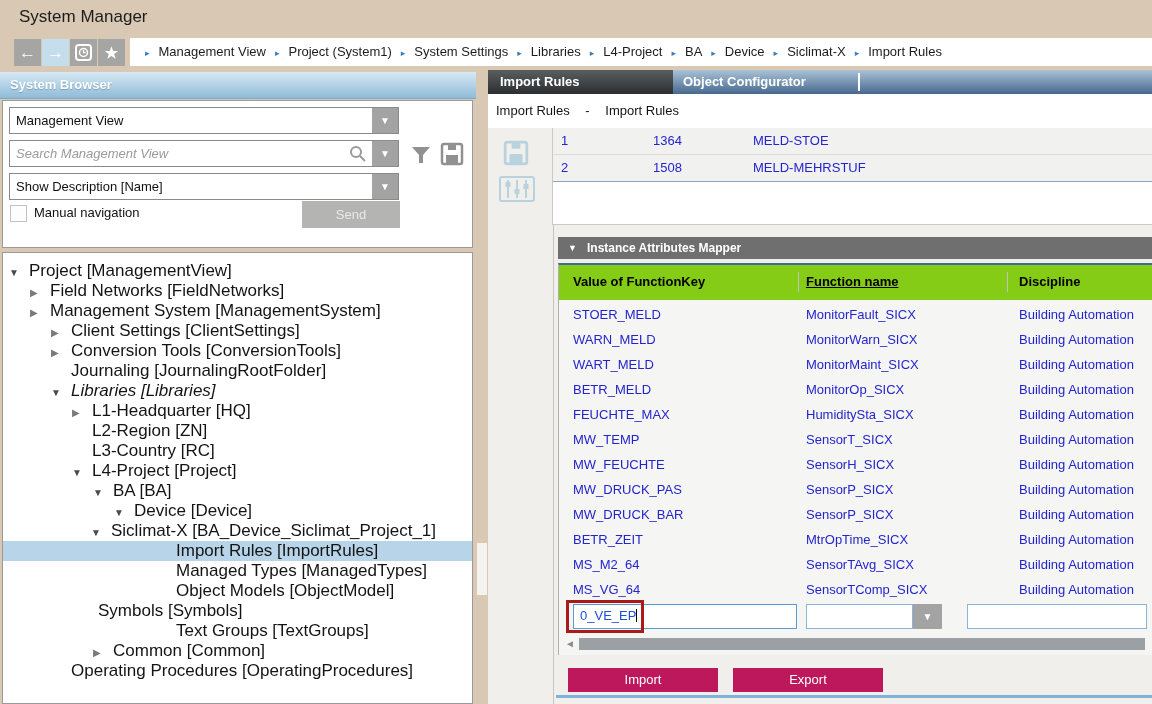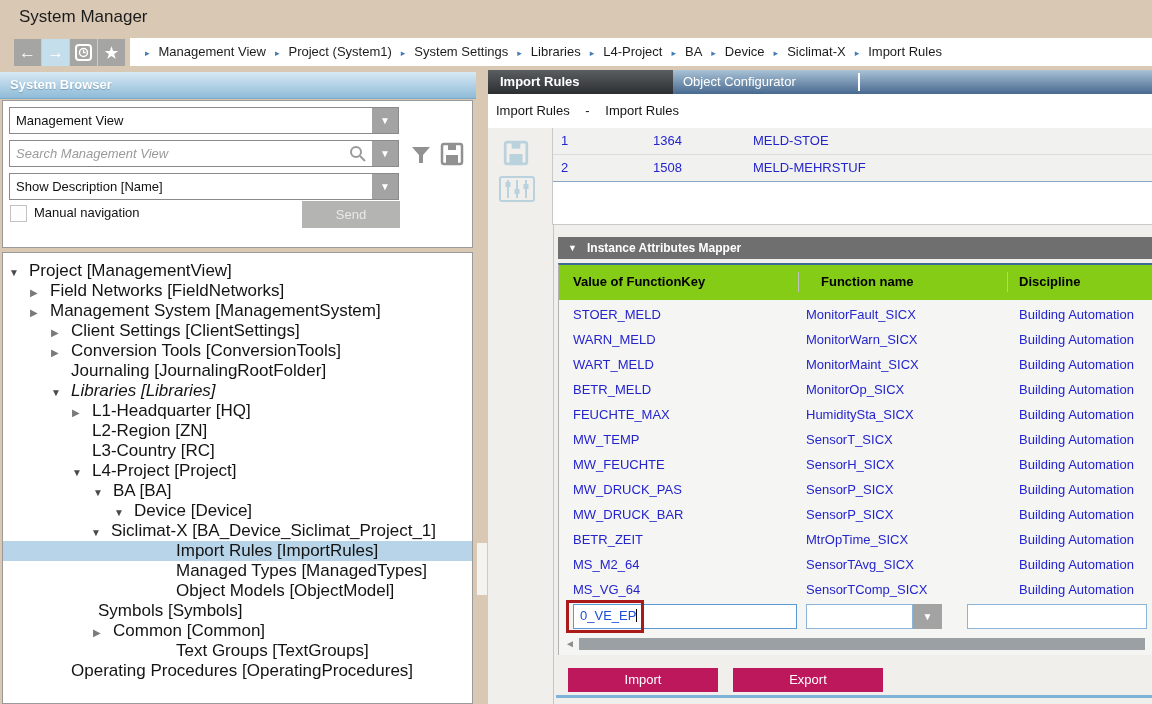--- a/index.html
+++ b/index.html
@@ -48,21 +48,21 @@
 
   
   #gutter{position:absolute;left:476px;top:70px;width:12px;height:634px;background:#d9c8b4;}
   #gutter-thumb{position:absolute;left:1px;top:473px;width:10px;height:52px;background:#f5f3ef;}
 
   
   #workspace{position:absolute;left:488px;top:70px;width:664px;height:634px;background:#f0efec;}
   #tabs{position:absolute;left:0;top:0;width:664px;height:24px;background:linear-gradient(#a9c2d6,#47698f);}
   #tab-active{position:absolute;left:0;top:0;width:185px;height:24px;background:linear-gradient(#5a5e60,#2b2f31);
           color:#fff;font-weight:bold;font-size:13px;line-height:24px;padding-left:12px;box-sizing:border-box;}
-  #tab-inactive{position:absolute;left:185px;top:0;width:185px;height:32px;color:#fff;font-weight:normal;
+  #tab-inactive{position:absolute;left:185px;top:0;width:185px;height:32px;color:#fff;font-weight:bold;
           font-size:13px;line-height:24px;padding-left:10px;box-sizing:border-box;}
   #tab-sep{position:absolute;left:370px;top:3px;width:2px;height:18px;background:#fff;}
   #ws-breadcrumb{position:absolute;left:0;top:24px;width:664px;height:34px;background:#fff;
           font-size:13px;color:#141414;line-height:34px;}
   #ws-crumb1{margin-left:8px;} .ws-dash{margin:0 12px;} 
   #vsep{position:absolute;left:65px;top:58px;width:1px;height:576px;background:#c8c5c1;}
   #ws-save-icon{position:absolute;left:15px;top:70px;}
   #ws-config-icon{position:absolute;left:11px;top:106px;}
 
   
@@ -75,21 +75,21 @@
 
   
   #mapper-header{position:absolute;left:70px;top:167px;width:594px;height:22px;background:#6f6f6f;
           color:#fff;line-height:22px;}
   #mapper-collapse{position:absolute;left:10px;font-size:9px;}
   #mapper-title{position:absolute;left:29px;font-weight:bold;font-size:12px;}
   #mapper-table{position:absolute;left:70px;top:193px;width:594px;height:392px;background:#f5f5f3;
           border-top:2px solid #3c6b96;border-left:1px solid #b0b0b0;box-sizing:border-box;overflow:hidden;}
   #mapper-colhead{position:absolute;left:0;top:0;width:618px;height:35px;background:#84cc16;}
   .col-h{position:absolute;top:9px;font-size:13px;font-weight:bold;color:#000;white-space:nowrap;}
-  #colh-0{left:14px;} #colh-1{left:262px;} #colh-2{left:460px;}
+  #colh-0{left:14px;} #colh-1{left:247px;text-decoration:underline;} #colh-2{left:460px;}
   .col-sep{position:absolute;top:7px;width:1px;height:20px;background:#c2c2c2;}
   #colsep-0{left:239px;} #colsep-1{left:448px;}
   #mapper-rows{position:absolute;left:0;top:37px;width:594px;}
   .map-row{position:relative;height:25px;line-height:25px;font-size:13px;color:#2424cd;white-space:nowrap;}
   .mc0{position:absolute;left:14px;} .mc1{position:absolute;left:247px;} .mc2{position:absolute;left:460px;}
   #edit-key{position:absolute;left:14px;top:339px;width:224px;height:25px;background:#fff;
           border:1px solid #5b9bd5;box-sizing:border-box;font-size:13px;line-height:22px;padding-left:6px;color:#1d4ed8;}
   .caret{display:inline-block;width:1px;height:13px;background:#000;vertical-align:-2px;}
   #annotation{position:absolute;left:7px;top:335px;width:78px;height:33px;border:3px solid #aa1a1a;box-sizing:border-box;}
   #edit-fn-field{position:absolute;left:247px;top:339px;width:107px;height:25px;background:#fff;
@@ -178,22 +178,22 @@
         <div class="tree-row" style="padding-left: 69px;"><span class="tree-arrow"></span><span class="tree-label">L2-Region [ZN]</span></div>
         <div class="tree-row" style="padding-left: 69px;"><span class="tree-arrow"></span><span class="tree-label">L3-Country [RC]</span></div>
         <div class="tree-row" style="padding-left: 69px;"><span class="tree-arrow">▼</span><span class="tree-label">L4-Project [Project]</span></div>
         <div class="tree-row" style="padding-left: 90px;"><span class="tree-arrow">▼</span><span class="tree-label">BA [BA]</span></div>
         <div class="tree-row" style="padding-left: 111px;"><span class="tree-arrow">▼</span><span class="tree-label">Device [Device]</span></div>
         <div class="tree-row" style="padding-left: 88px;"><span class="tree-arrow">▼</span><span class="tree-label">Siclimat-X [BA_Device_Siclimat_Project_1]</span></div>
         <div class="tree-row selected" style="padding-left: 153px;"><span class="tree-arrow"></span><span class="tree-label">Import Rules [ImportRules]</span></div>
         <div class="tree-row" style="padding-left: 153px;"><span class="tree-arrow"></span><span class="tree-label">Managed Types [ManagedTypes]</span></div>
         <div class="tree-row" style="padding-left: 153px;"><span class="tree-arrow"></span><span class="tree-label">Object Models [ObjectModel]</span></div>
         <div class="tree-row" style="padding-left: 75px;"><span class="tree-arrow"></span><span class="tree-label">Symbols [Symbols]</span></div>
+        <div class="tree-row" style="padding-left: 153px;"><span class="tree-arrow"></span><span class="tree-label">Text Groups [TextGroups]</span></div>
         <div class="tree-row" style="padding-left: 90px;"><span class="tree-arrow c">▶</span><span class="tree-label">Common [Common]</span></div>
-        <div class="tree-row" style="padding-left: 153px;"><span class="tree-arrow"></span><span class="tree-label">Text Groups [TextGroups]</span></div>
         <div class="tree-row" style="padding-left: 48px;"><span class="tree-arrow"></span><span class="tree-label">Operating Procedures [OperatingProcedures]</span></div>
       </div>
   </div>
 
   <div id="gutter">
     <div id="gutter-thumb"></div>
   </div>
 
   <div id="workspace">
     <div id="tabs">

